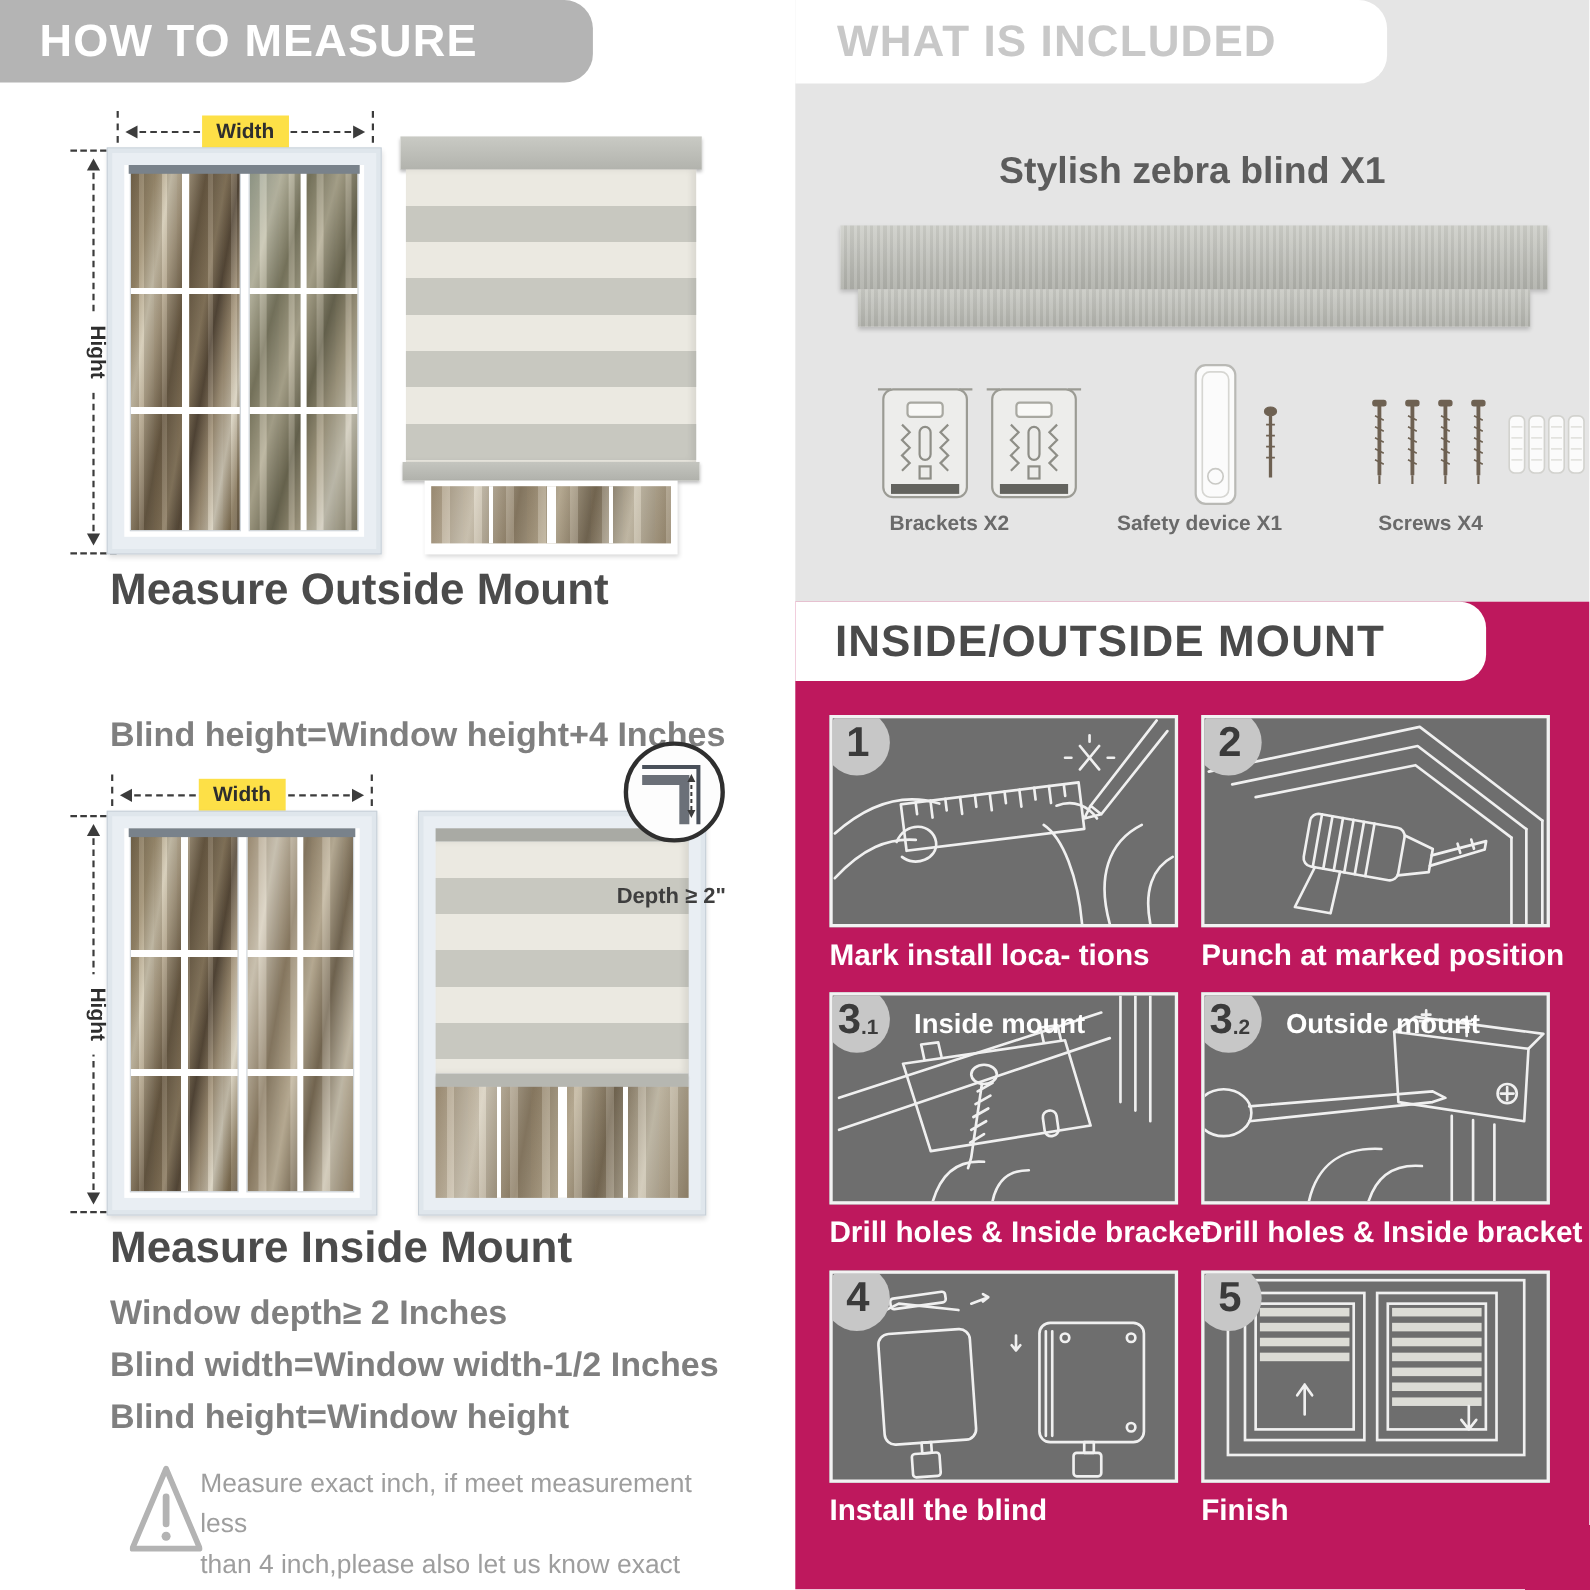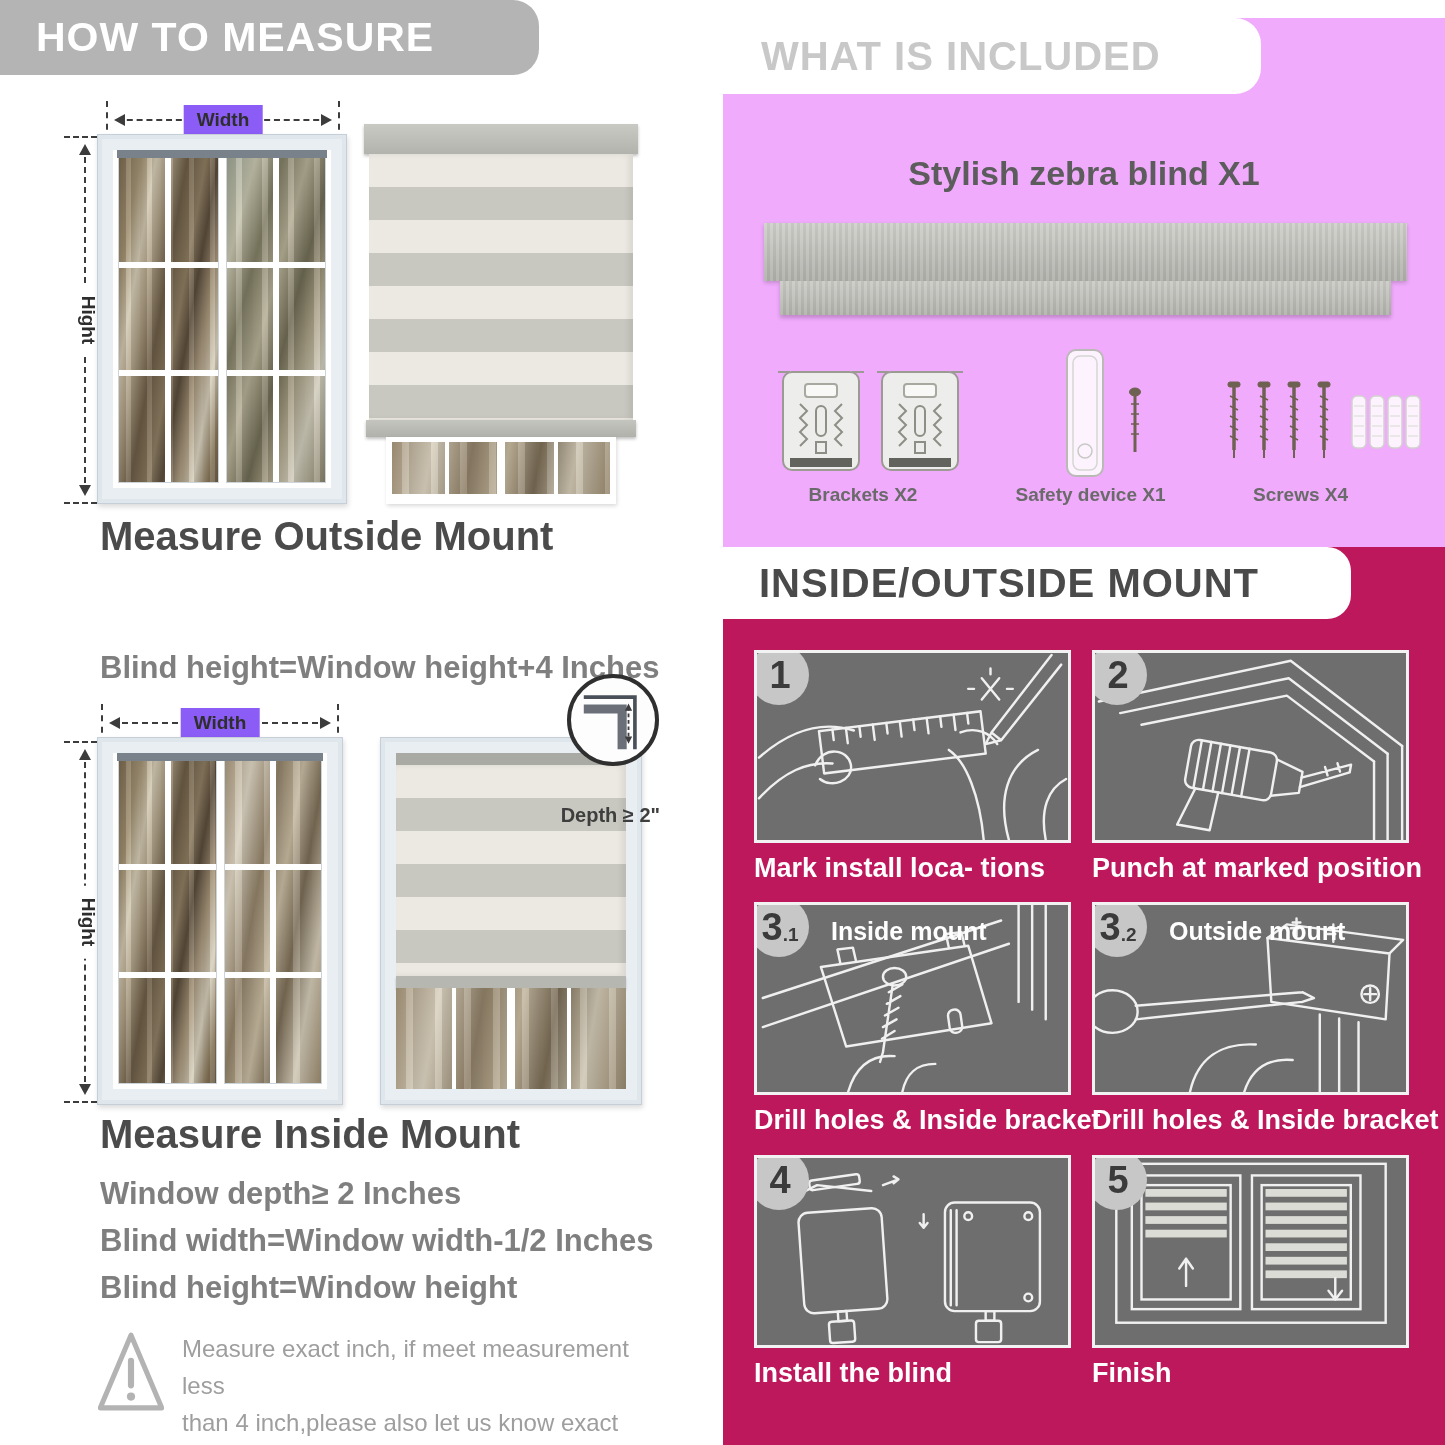--- a/index.html
+++ b/index.html
@@ -1,40 +1,40 @@
 <!DOCTYPE html>
 <html><head>
 <meta charset="utf-8">
 <style>
   html,body{margin:0;padding:0;}
   body{
     width:1445px;height:1445px;position:relative;overflow:hidden;background:#ffffff;
     font-family:"Liberation Sans","DejaVu Sans",sans-serif;
   }
-  .abs{position:absolute;}
+  .abs{position:absolute;padding-left:20px;}
 
   
   .banner{position:absolute;border-radius:0 26px 26px 0;font-weight:bold;letter-spacing:1px;white-space:nowrap;}
   .banner-how{left:0;top:10;width:503px;height:75px;line-height:75px;background:#b4b4b4;color:#ffffff;font-size:41px;padding-left:36px;}
   .banner-included{left:0;top:12;width:500px;height:76px;line-height:76px;background:#ffffff;color:#c8c8c8;font-size:40px;padding-left:38px;}
   .banner-mount{left:0;top:11;width:592px;height:72px;line-height:72px;background:#ffffff;color:#4a4a4a;font-size:40px;padding-left:36px;border-radius:0 24px 24px 0;}
 
   
   .sec-title{position:absolute;font-size:40px;font-weight:bold;color:#4b4b4b;white-space:nowrap;}
   .sec-line{position:absolute;font-size:31px;font-weight:bold;color:#7f7f7f;white-space:nowrap;}
   .warn-text{position:absolute;font-size:24px;font-weight:500;color:#9e9e9e;line-height:37px;}
 
   
   .harrow{position:absolute;}
   .harrow .line{position:absolute;left:9px;right:9px;top:12px;border-top:2px dashed #3c3c3c;}
   .harrow .ah-l{position:absolute;left:0;top:7px;width:0;height:0;border:6px solid transparent;border-right:11px solid #3c3c3c;}
   .harrow .ah-r{position:absolute;right:0;top:7px;width:0;height:0;border:6px solid transparent;border-left:11px solid #3c3c3c;}
   .harrow .tick-l{position:absolute;left:-2px;top:-6px;height:40px;border-left:2px dashed #3c3c3c;}
   .harrow .tick-r{position:absolute;right:-2px;top:-6px;height:40px;border-right:2px dashed #3c3c3c;}
-  .harrow .lbl{position:absolute;left:50%;transform:translateX(-50%);top:-2px;background:#8b5cf6;padding:0 13px;font-size:19px;font-weight:bold;color:#2e2e2e;line-height:30px;}
+  .harrow .lbl{position:absolute;left:50%;transform:translateX(-50%);top:-2px;background:#fde047;padding:0 13px;font-size:19px;font-weight:bold;color:#2e2e2e;line-height:30px;}
   .varrow{position:absolute;width:26px;}
   .varrow .line{position:absolute;left:12px;top:9px;bottom:9px;border-left:2px dashed #3c3c3c;}
   .varrow .ah-t{position:absolute;top:0;left:7px;width:0;height:0;border:6px solid transparent;border-bottom:11px solid #3c3c3c;}
   .varrow .ah-b{position:absolute;bottom:0;left:7px;width:0;height:0;border:6px solid transparent;border-top:11px solid #3c3c3c;}
   .varrow .tick-t{position:absolute;top:-2px;left:-8px;width:42px;border-top:2px dashed #3c3c3c;}
   .varrow .tick-b{position:absolute;bottom:-2px;left:-8px;width:42px;border-bottom:2px dashed #3c3c3c;}
   .varrow .lbl{position:absolute;left:-1px;top:50%;transform:translateY(-50%);writing-mode:vertical-rl;background:#ffffff;padding:12px 0;font-size:19px;font-weight:bold;color:#2e2e2e;width:28px;text-align:center;}
 
   
   .window{position:absolute;background:#e9eef3;border:1px solid #c6cfd7;box-shadow:inset 0 0 0 4px #dfe6ec,1px 3px 5px rgba(0,0,0,.14);padding:15px;box-sizing:border-box;}
@@ -70,21 +70,21 @@
   .b2-fabric{height:211px;flex:none;box-shadow:inset -4px 0 6px rgba(0,0,0,.08);}
   .b2-rail{height:12px;background:#b6b7b1;flex:none;box-shadow:0 2px 2px rgba(0,0,0,.2);}
   .b2-photo{flex:1;position:relative;}
 
   
   .mag{position:absolute;left:567px;top:674px;width:92px;height:92px;border-radius:50%;background:#fdfdfd;border:4px solid #2f2f2f;box-sizing:border-box;overflow:hidden;z-index:3;}
   .depth-lbl{position:absolute;left:530px;top:804px;width:130px;text-align:right;font-size:20px;font-weight:bold;color:#3e3e3e;white-space:nowrap;}
 
   
   .right-col{position:absolute;left:723px;top:0;width:722px;height:1445px;}
-  .included-panel{position:absolute;left:0;top:0;width:722px;height:547px;background:#f0abfc;margin-top:18px;}
+  .included-panel{position:absolute;left:0;top:0;width:722px;height:547px;background:#e5e5e5;}
   .product-title{position:absolute;left:0;right:0;top:136px;text-align:center;font-size:34px;font-weight:bold;color:#5c5c5c;}
   .hr1{position:absolute;left:41px;top:205px;width:643px;height:58px;background:
     repeating-linear-gradient(90deg,rgba(255,255,255,.10) 0 3px,rgba(0,0,0,.04) 3px 6px),
     linear-gradient(180deg,#cecfc9,#b7b8b2 70%,#aeafa9);box-shadow:0 2px 4px rgba(0,0,0,.18);}
   .hr2{position:absolute;left:57px;top:263px;width:611px;height:34px;background:
     repeating-linear-gradient(90deg,rgba(255,255,255,.10) 0 3px,rgba(0,0,0,.04) 3px 6px),
     linear-gradient(180deg,#c9cac4,#b0b1ab);box-shadow:0 3px 4px rgba(0,0,0,.2);}
   .part-label{position:absolute;top:466px;text-align:center;font-size:19px;font-weight:bold;color:#6a6a6a;white-space:nowrap;}
   .mount-panel{position:absolute;left:0;top:547px;width:722px;height:898px;background:#be185d;}
   .step-img{position:absolute;width:317px;height:193px;border:3px solid #f2f2f2;background:#6e6e6e;overflow:hidden;box-sizing:border-box;}

